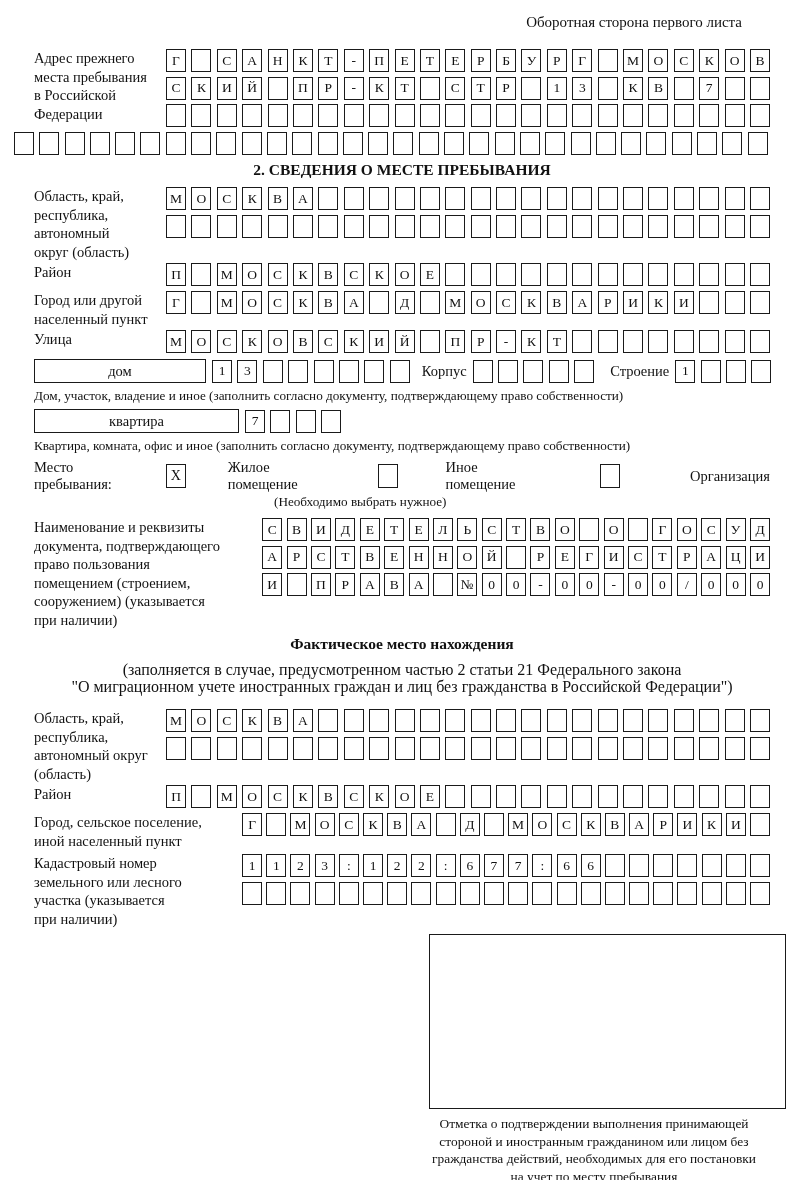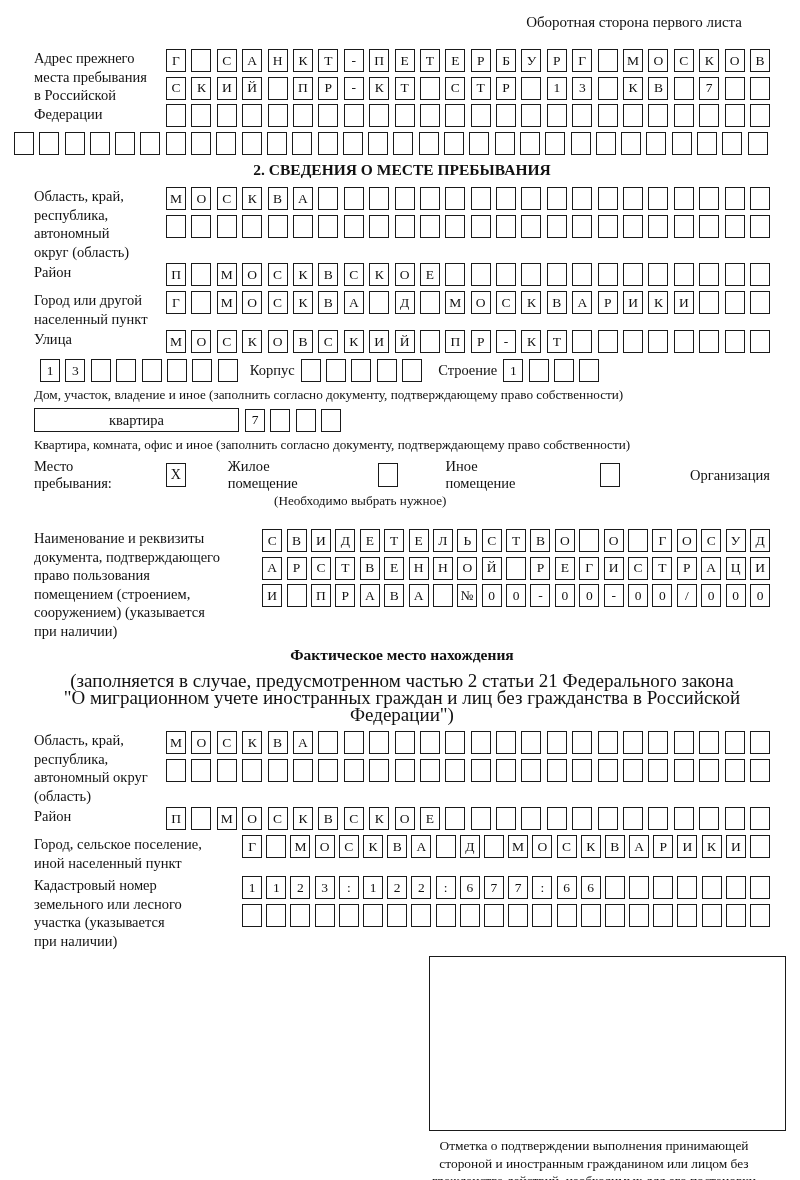--- a/index.html
+++ b/index.html
@@ -44,23 +44,23 @@
   .kvbox  { width: 205px; }
   .inline-label { font-size: 14.5px; flex: none; }
   .ml6 { margin-left: 6px; } .ml12 { margin-left: 12px; } .ml16 { margin-left: 16px; }
   .mr6 { margin-right: 6px; }
 
   .mesto-line { display: flex; align-items: center; font-size: 14.5px; margin-top: 4px; gap: 36px; }
   .checkbox {
     width: 20px; height: 24px; flex: none; border: 1.5px solid #1a1a1a;
     display: flex; align-items: center; justify-content: center; font-size: 14px;
   }
-  .note-indent { margin-left: 240px; margin-bottom: 20px; }
-
-  .fact-note { text-align: center; font-size: 19px; line-height: 17px; white-space: pre-line; margin-bottom: 8px; }
+  .note-indent { margin-left: 240px; margin-bottom: 8px; }
+
+  .fact-note { text-align: center; font-size: 16px; line-height: 17px; white-space: pre-line; margin-bottom: 14px; }
 
   .stamp-wrap { margin-left: 350px; width: 420px; margin-top: 4px; }
   .stamp-box { width: 357px; height: 175px; border: 1.5px solid #1a1a1a; margin-left: 45px; margin-bottom: 6px; }
   .stamp-caption { text-align: center; font-size: 13.4px; line-height: 17.5px; white-space: pre-line; }
 </style>
 </head>
 <body>
 
 <div class="sheet">
 
@@ -333,20 +333,21 @@
         <span class="cell"></span>
         <span class="cell"></span>
         <span class="cell"></span>
         <span class="cell"></span>
         <span class="cell"></span>
         <span class="cell"></span>
       </div>
   </div>
 
   <div class="inline-line">
+    <div class="widebox dombox">дом</div>
     <div class="grid gS ml6">
         <span class="cell">1</span>
         <span class="cell">3</span>
         <span class="cell"></span>
         <span class="cell"></span>
         <span class="cell"></span>
         <span class="cell"></span>
         <span class="cell"></span>
         <span class="cell"></span>
       </div>

